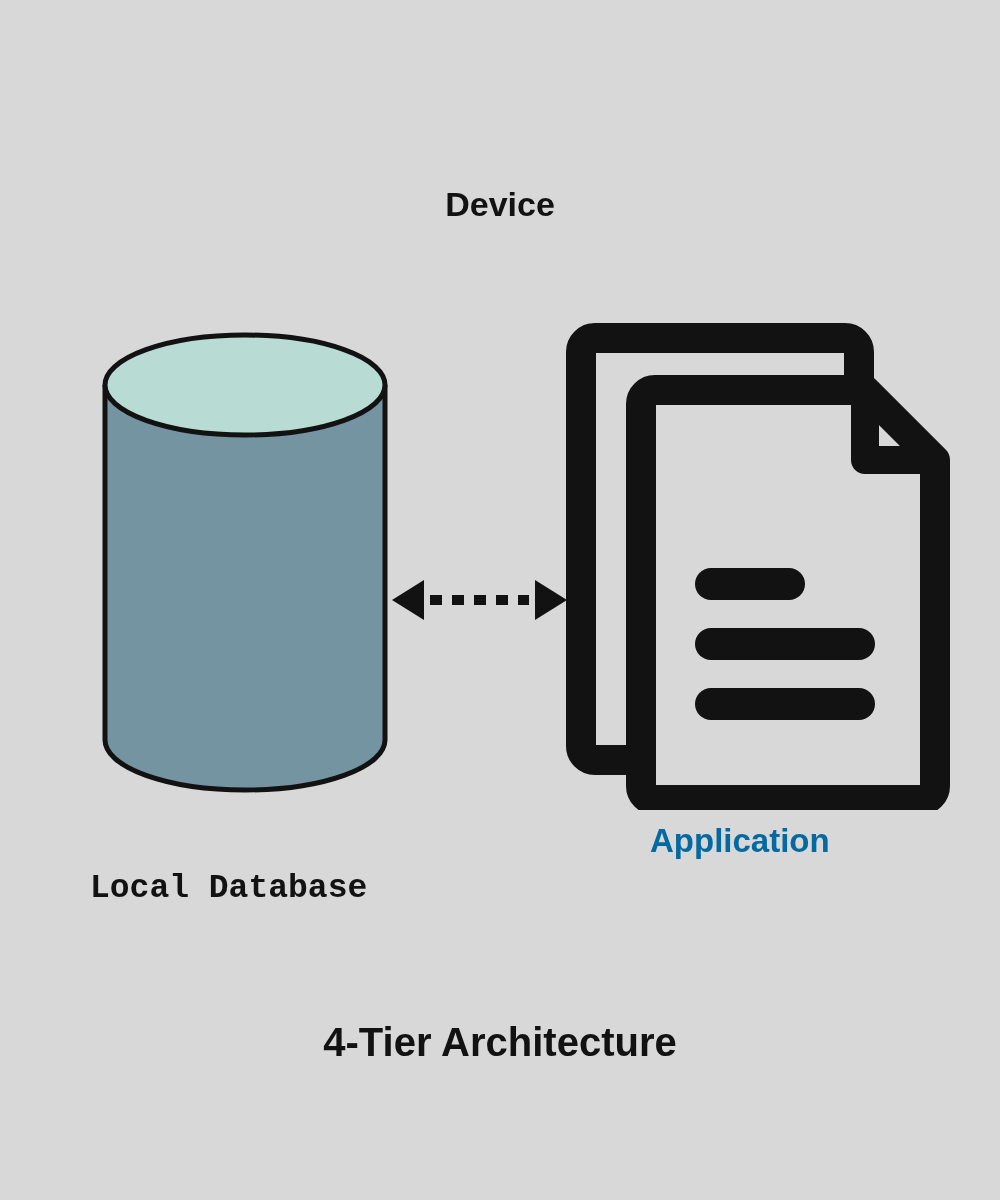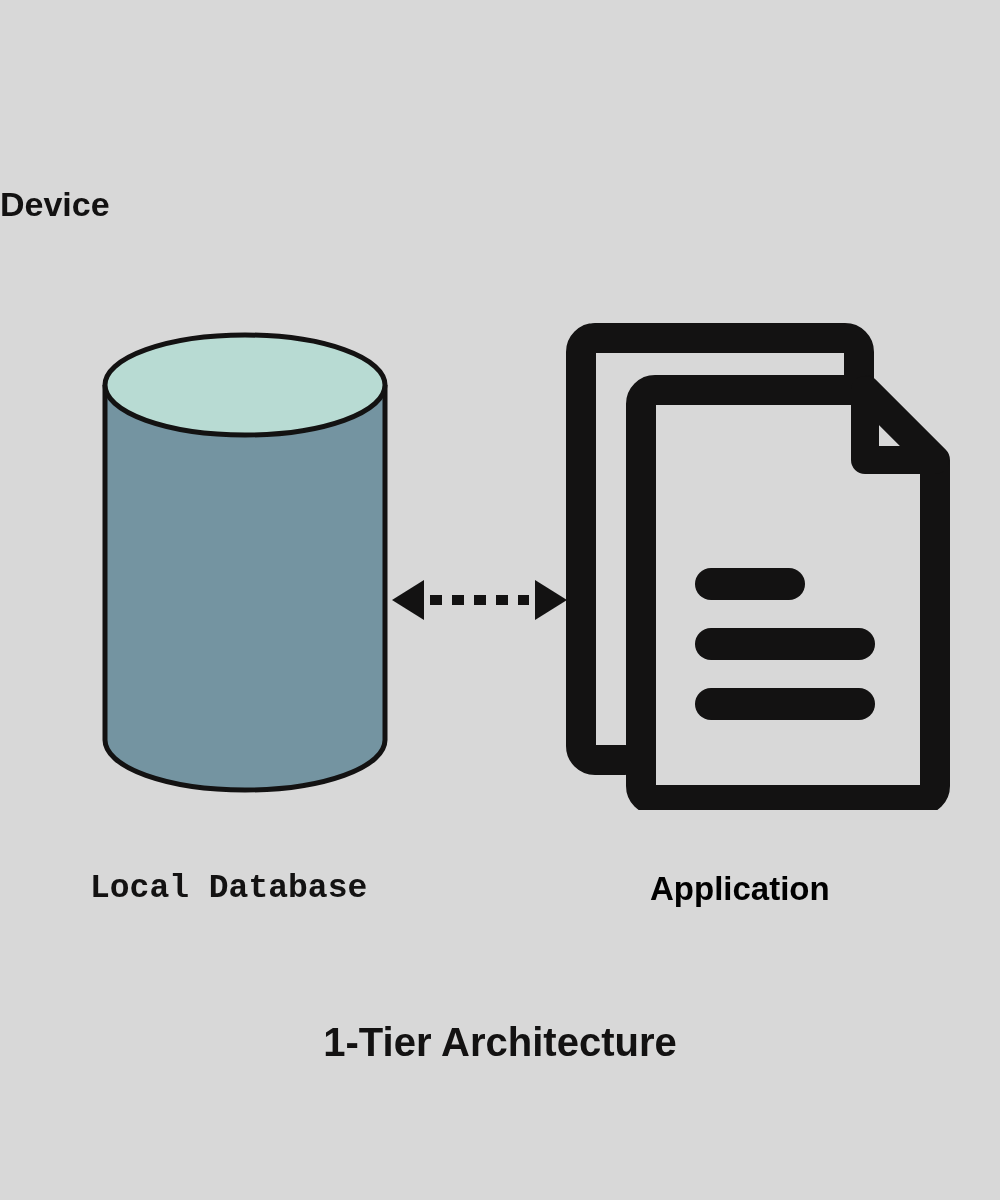--- a/index.html
+++ b/index.html
@@ -13,20 +13,21 @@
       background-color: #d8d8d8;
       font-family: Arial, Helvetica, sans-serif;
       position: relative;
       overflow: hidden;
     }
     .title-top {
       position: absolute;
       top: 185px;
       left: 0;
       width: 100%;
+      text-align: center;
       font-size: 34px;
       font-weight: 800;
       color: #131212;
     }
     .database-wrap {
       position: absolute;
       top: 330px;
       left: 95px;
       width: 300px;
       height: 470px;
@@ -53,25 +54,25 @@
       position: absolute;
       top: 870px;
       left: 90px;
       font-size: 33px;
       font-weight: 800;
       color: #131212;
       font-family: Liberation Mono, monospace;
     }
     .label-right {
       position: absolute;
-      top: 870px;
+      top: 822px;
       left: 650px;
       font-size: 33px;
       font-weight: 800;
-      color: #000000;
+      color: #0369a1;
     }
     .caption {
       position: absolute;
       top: 1020px;
       left: 0;
       width: 100%;
       text-align: center;
       font-size: 40px;
       font-weight: 800;
       color: #131212;
@@ -113,13 +114,13 @@
     <path d="M 300 70 L 300 140 L 370 140" fill="none" stroke="#131212" stroke-width="28" stroke-linejoin="round" stroke-linecap="round"></path>
 
     <rect x="130" y="248" width="110" height="32" rx="16" fill="#131212"></rect>
     <rect x="130" y="308" width="180" height="32" rx="16" fill="#131212"></rect>
     <rect x="130" y="368" width="180" height="32" rx="16" fill="#131212"></rect>
   </svg>
 </div>
 
 <div class="label-left">Local Database</div>
 <div class="label-right">Application</div>
-<div class="caption">1-Tier Architecture</div>
+<div class="caption">4-Tier Architecture</div>
 
 </body></html>

